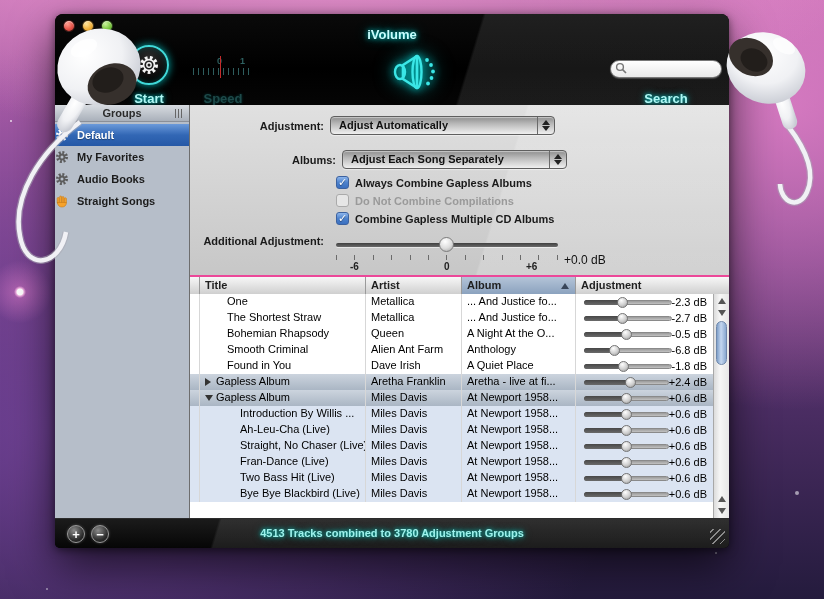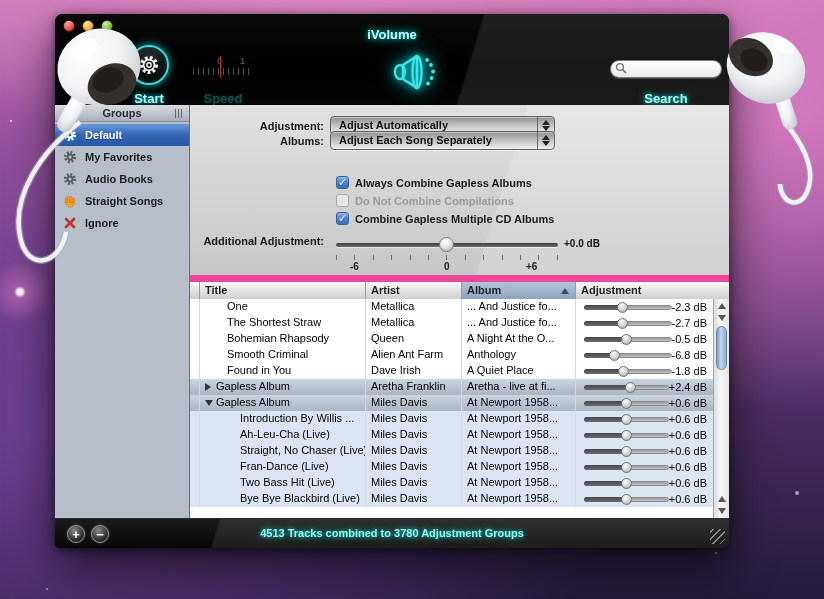--- a/index.html
+++ b/index.html
@@ -88,21 +88,21 @@
   
   .sidebar{ width:135px; background:#b6bec9; border-right:1px solid #6e6e6e; display:flex; flex-direction:column; }
   .sb-header{
     height:17px; background:linear-gradient(#d8dce1,#a9b0ba); border-bottom:1px solid #8a8f98;
     font-size:11px; font-weight:bold; color:#2b2b2b; text-align:center; line-height:16px; position:relative;
   }
   .sb-grip{ position:absolute; right:5px; top:4px; width:9px; height:9px;
     background:repeating-linear-gradient(90deg,#666 0 1px, transparent 1px 3px); }
   .sb-list{ padding-top:2px; }
   .sb-item{
-    height:22px; display:flex; align-items:center; gap:8px; padding-left:8px;
+    height:22px; display:flex; align-items:center; gap:8px; 
     font-size:11px; font-weight:bold; color:#1c1c1c; cursor:pointer;
   }
   .sb-item.selected{
     background:linear-gradient(#6b9ada,#3267b5 50%,#2558a6); color:#fff;
     text-shadow:0 1px 1px rgba(0,0,0,.35);
   }
   .sb-icon{ width:14px; height:14px; flex:0 0 14px; }
 
   
   .main{ flex:1; display:flex; flex-direction:column; }
@@ -145,24 +145,24 @@
   .adj-track{ position:absolute; left:0; right:0; top:5px; height:4px; border-radius:2px;
     background:linear-gradient(#3f3f3f,#6b6b6b); box-shadow:0 1px 0 rgba(255,255,255,.55); }
   .adj-thumb{
     position:absolute; top:-1px; left:50%; width:15px; height:15px; margin-left:-8px; border-radius:50%;
     background:radial-gradient(circle at 40% 28%, #ffffff, #dcdcdc 55%, #9e9e9e); border:1px solid #7c7c7c;
     cursor:pointer;
   }
   .adj-ticks{ position:absolute; left:146px; top:150px; width:222px; height:5px;
     background:repeating-linear-gradient(90deg,#6b6b6b 0 1px, transparent 1px 18.4px); }
   .adj-scale{ position:absolute; top:156px; font-size:10px; font-weight:bold; color:#222; }
-  .adj-value{ position:absolute; left:374px; top:133px; font-size:10px; font-weight:bold; color:#111; }
-
-  
-  .table{ flex:1; position:relative; border-top:7px solid #ec4899; background:#fff; overflow:hidden; }
+  .adj-value{ position:absolute; left:374px; top:148px; font-size:12px; font-weight:normal; color:#111; }
+
+  
+  .table{ flex:1; position:relative; border-top:2px solid #ec4899; background:#fff; overflow:hidden; }
   .thead{ position:absolute; left:0; top:0; right:0; height:17px; display:flex;
     font-size:11px; font-weight:bold; color:#1f1f1f; }
   .th{ background:linear-gradient(#f7f7f7,#cfcfcf); border-right:1px solid #9a9a9a; line-height:16px;
     padding-left:5px; cursor:pointer; white-space:nowrap; overflow:hidden; }
   .th.sorted{ background:linear-gradient(#b4c4d8,#8ba2be); position:relative; }
   .sort-arrow{ position:absolute; right:6px; top:6px; width:0; height:0;
     border-left:4px solid transparent; border-right:4px solid transparent; border-bottom:6px solid #39465a; }
   .tbody{ position:absolute; left:0; top:17px; right:16px; bottom:0; }
   .trow{ height:16px; display:flex; font-size:11px; color:#000; cursor:default; }
   .trow.group{ background:linear-gradient(#ccd4de,#aab6c4); }
@@ -316,46 +316,37 @@
                 <g fill="#f6a22b" stroke="#c97a12" stroke-width="0.6">
                   <rect x="2.2" y="3.5" width="2" height="6" rx="1"></rect>
                   <rect x="4.6" y="2" width="2" height="7.5" rx="1"></rect>
                   <rect x="7" y="2.6" width="2" height="7" rx="1"></rect>
                   <rect x="9.4" y="3.8" width="2" height="5.8" rx="1"></rect>
                   <path d="M2.5 8 C2.5 12 5 13 7 13 C9.5 13 11.4 11.5 11.4 8.5 L2.5 8.5 Z"></path>
                 </g>
               </svg></span>
             <span>Straight Songs</span>
           </div>
-          <div class="sb-item">
-            <span class="sb-icon"><svg width="14" height="14" viewBox="0 0 14 14">
-                <g stroke="#c23127" stroke-width="2.6" stroke-linecap="round">
-                  <line x1="3" y1="3" x2="11" y2="11"></line>
-                  <line x1="11" y1="3" x2="3" y2="11"></line>
-                </g>
-              </svg></span>
-            <span>Ignore</span>
-          </div>
         </div>
     </div>
 
     <div class="main">
 
       <div class="settings">
         <div class="form-row" style="top:11px;">
           <div class="form-label">Adjustment:</div>
           <div class="popup">
             <span>Adjust Automatically</span>
             <span class="popup-stepper">
                 <span class="tri-up"></span>
                 <span class="tri-dn"></span>
               </span>
           </div>
         </div>
-        <div class="form-row" style="top:26px;">
+        <div class="form-row" style="top:45px;margin-left:12px;">
           <div class="form-label">Albums:</div>
           <div class="popup">
             <span>Adjust Each Song Separately</span>
             <span class="popup-stepper">
                 <span class="tri-up"></span>
                 <span class="tri-dn"></span>
               </span>
           </div>
         </div>
 

